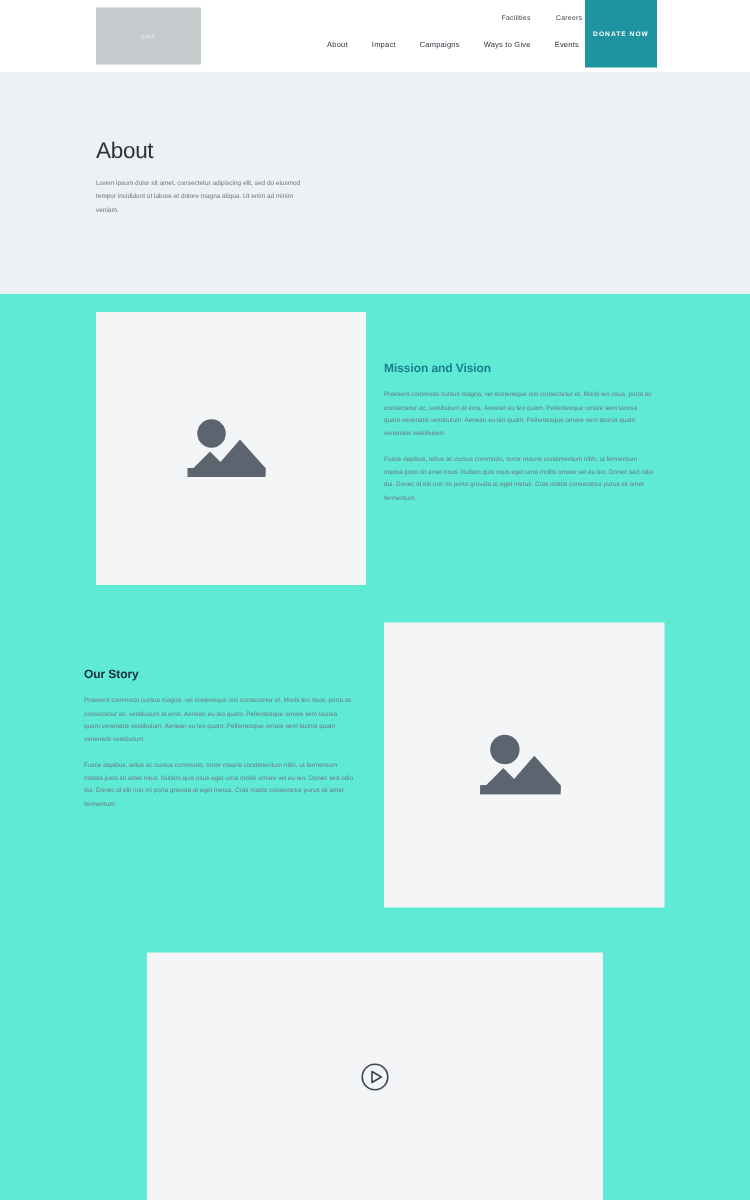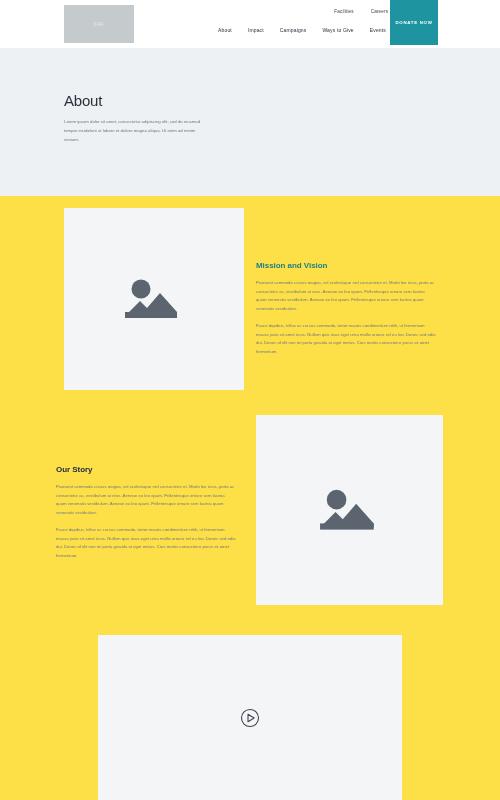--- a/index.html
+++ b/index.html
@@ -4,21 +4,21 @@
 <title>About — Foundation</title>
 <style>
   *{box-sizing:border-box;margin:0;padding:0;}
   html,body{width:500px;height:800px;}
   body{
     font-family:"Liberation Sans","DejaVu Sans",sans-serif;
     background:#ffffff;
     color:#4a5260;
     overflow:hidden;
   }
-  .page{position:relative;width:500px;height:800px;background:#fde047;}
+  .page{position:relative;width:500px;height:800px;background:#5eead4;}
 
   
   .header{
     position:relative;
     height:48px;
     background:#ffffff;
     width:100%;
   }
   .logo{
     position:absolute;
@@ -110,21 +110,20 @@
     align-items:center;
     justify-content:center;
   }
   .ph-icon{display:block;}
 
   .sec-heading{
     font-size:8px;
     font-weight:700;
     letter-spacing:-.05px;
     margin-bottom:9px;
-    margin-top:20px;
   }
   .sec-heading.teal{color:#1d7f8c;}
   .sec-heading.navy{color:#203040;}
   .sec-body p{
     font-size:4.25px;
     line-height:2.0;
     color:#707782;
   }
   .sec-body p + p{margin-top:9px;}
 

